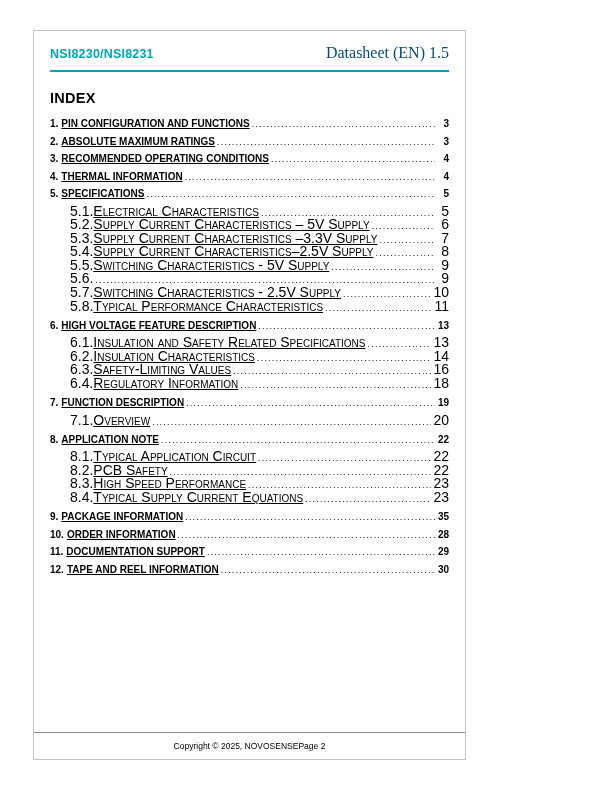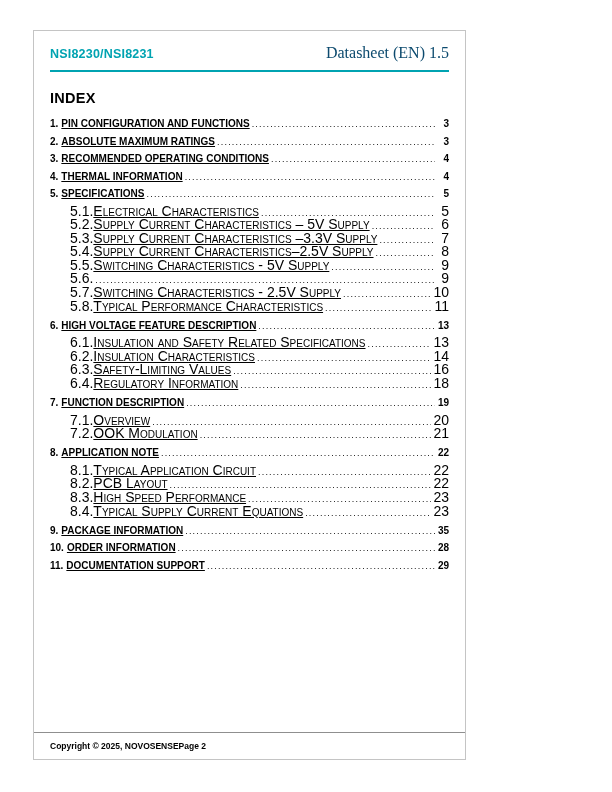--- a/index.html
+++ b/index.html
@@ -91,25 +91,24 @@
     min-width: 12px;
     text-align: right;
     flex: none;
   }
   .footer {
     position: absolute;
     left: 0; right: 0; bottom: 0;
     height: 27px;
     border-top: 1px solid #8f8f8f;
     display: flex;
-    justify-content: flex-start;
+    justify-content: center;
     align-items: center;
     padding: 0 16px;
     font-size: 8.5px;
-    font-weight: bold;
   }
 </style>
 </head>
 <body>
 
 <div class="page-frame">
   <div class="content">
 
     <div class="header">
       <span class="part-number">NSI8230/NSI8231</span>
@@ -232,41 +231,35 @@
           <span class="toc-label">FUNCTION DESCRIPTION</span>
           <span class="toc-dots"></span>
           <span class="toc-page">19</span>
         </div>
         <div class="toc-row level-2">
           <span class="toc-num">7.1.</span>
           <span class="toc-label">Overview</span>
           <span class="toc-dots"></span>
           <span class="toc-page">20</span>
         </div>
-        <div class="toc-row level-2">
-          <span class="toc-num">7.2.</span>
-          <span class="toc-label">OOK Modulation</span>
-          <span class="toc-dots"></span>
-          <span class="toc-page">21</span>
-        </div>
         <div class="toc-row level-1">
           <span class="toc-num">8.</span>
           <span class="toc-label">APPLICATION NOTE</span>
           <span class="toc-dots"></span>
           <span class="toc-page">22</span>
         </div>
         <div class="toc-row level-2">
           <span class="toc-num">8.1.</span>
           <span class="toc-label">Typical Application Circuit</span>
           <span class="toc-dots"></span>
           <span class="toc-page">22</span>
         </div>
         <div class="toc-row level-2">
           <span class="toc-num">8.2.</span>
-          <span class="toc-label">PCB Layout</span>
+          <span class="toc-label">PCB Safety</span>
           <span class="toc-dots"></span>
           <span class="toc-page">22</span>
         </div>
         <div class="toc-row level-2">
           <span class="toc-num">8.3.</span>
           <span class="toc-label">High Speed Performance</span>
           <span class="toc-dots"></span>
           <span class="toc-page">23</span>
         </div>
         <div class="toc-row level-2">
@@ -285,20 +278,26 @@
           <span class="toc-num">10.</span>
           <span class="toc-label">ORDER INFORMATION</span>
           <span class="toc-dots"></span>
           <span class="toc-page">28</span>
         </div>
         <div class="toc-row level-1">
           <span class="toc-num">11.</span>
           <span class="toc-label">DOCUMENTATION SUPPORT</span>
           <span class="toc-dots"></span>
           <span class="toc-page">29</span>
+        </div>
+        <div class="toc-row level-1">
+          <span class="toc-num">12.</span>
+          <span class="toc-label">TAPE AND REEL INFORMATION</span>
+          <span class="toc-dots"></span>
+          <span class="toc-page">30</span>
         </div>
       </div>
 
   </div>
 
   <div class="footer">
     <span>Copyright © 2025, NOVOSENSE</span>
     <span>Page 2</span>
   </div>
 </div>

